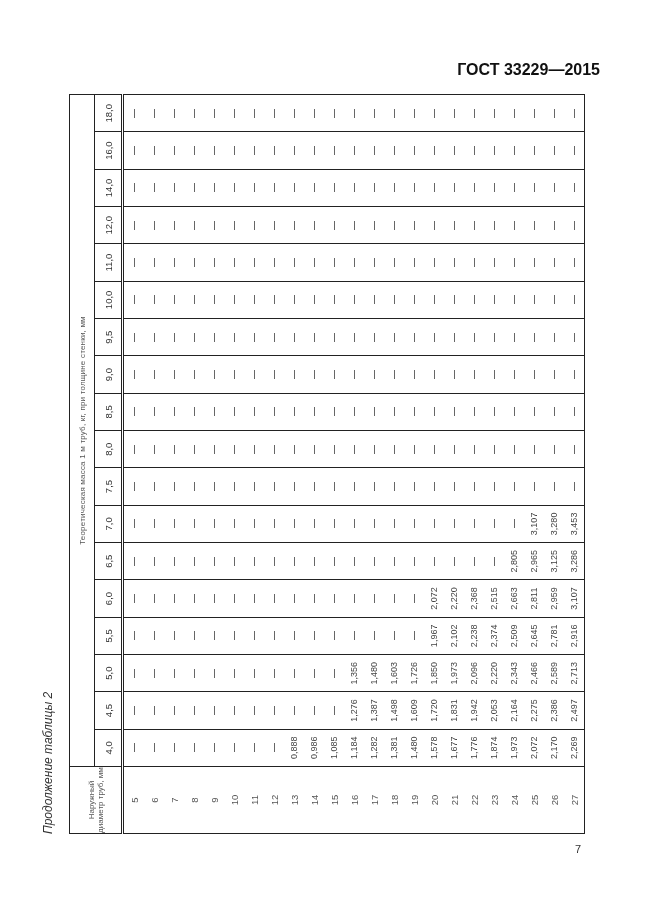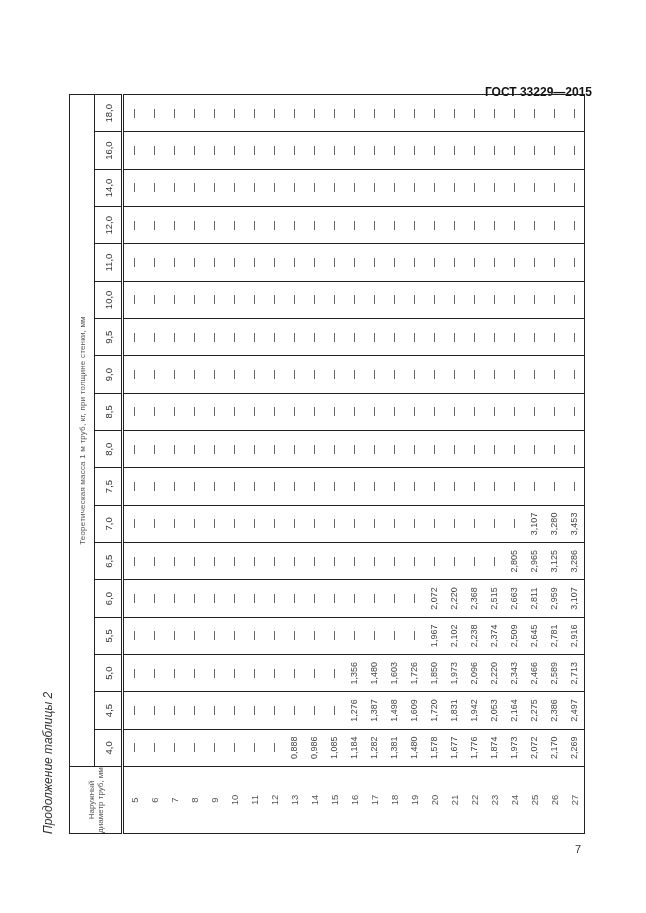--- a/index.html
+++ b/index.html
@@ -1,17 +1,17 @@
 <!DOCTYPE html>
 <html><head>
 <meta charset="utf-8">
 <style>
   html,body{margin:0;padding:0;background:#fff;}
   body{width:646px;height:913px;position:relative;overflow:hidden;font-family:"Liberation Sans",sans-serif;color:#222;}
-  .doc-header{position:absolute;right:54px;top:61px;font-weight:bold;font-size:12px;color:#111;font-family:"Liberation Sans",sans-serif;margin-top:24px;}
+  .doc-header{position:absolute;right:46px;top:61px;font-weight:bold;font-size:16px;color:#111;font-family:"Liberation Sans",sans-serif;}
   .page-number{position:absolute;left:575px;top:843px;font-size:11px;color:#333;}
   
   .rot{position:absolute;left:69px;top:834px;width:740px;height:514px;transform-origin:0 0;transform:rotate(-90deg);}
   .caption{position:absolute;left:0;top:-28px;font-size:12px;font-style:italic;color:#333;white-space:nowrap;}
   table{border-collapse:collapse;width:740px;height:514px;table-layout:fixed;font-size:9px;color:#444;}
   td,th{border:1px solid #222;padding:0;text-align:center;vertical-align:middle;font-weight:normal;}
   th.title{height:24px;font-size:8px;color:#555;letter-spacing:0.2px;}
   th.col{height:26px;font-size:9.5px;color:#333;border-bottom:3px double #222;}
   th.diam{width:66px;font-size:8px;line-height:9px;color:#555;border-bottom:3px double #222;}
   td{border-top:none;border-bottom:none;height:20px;}

